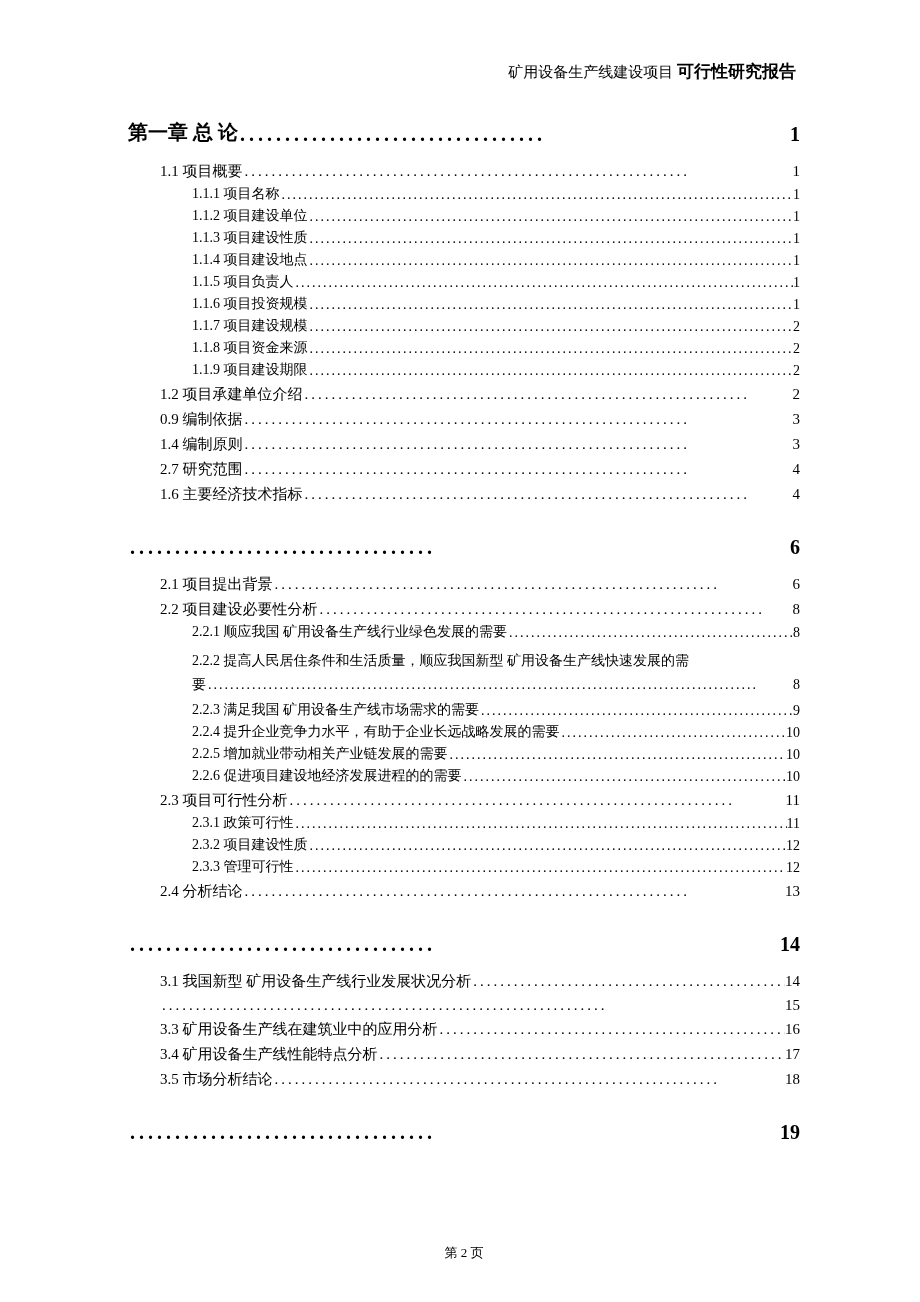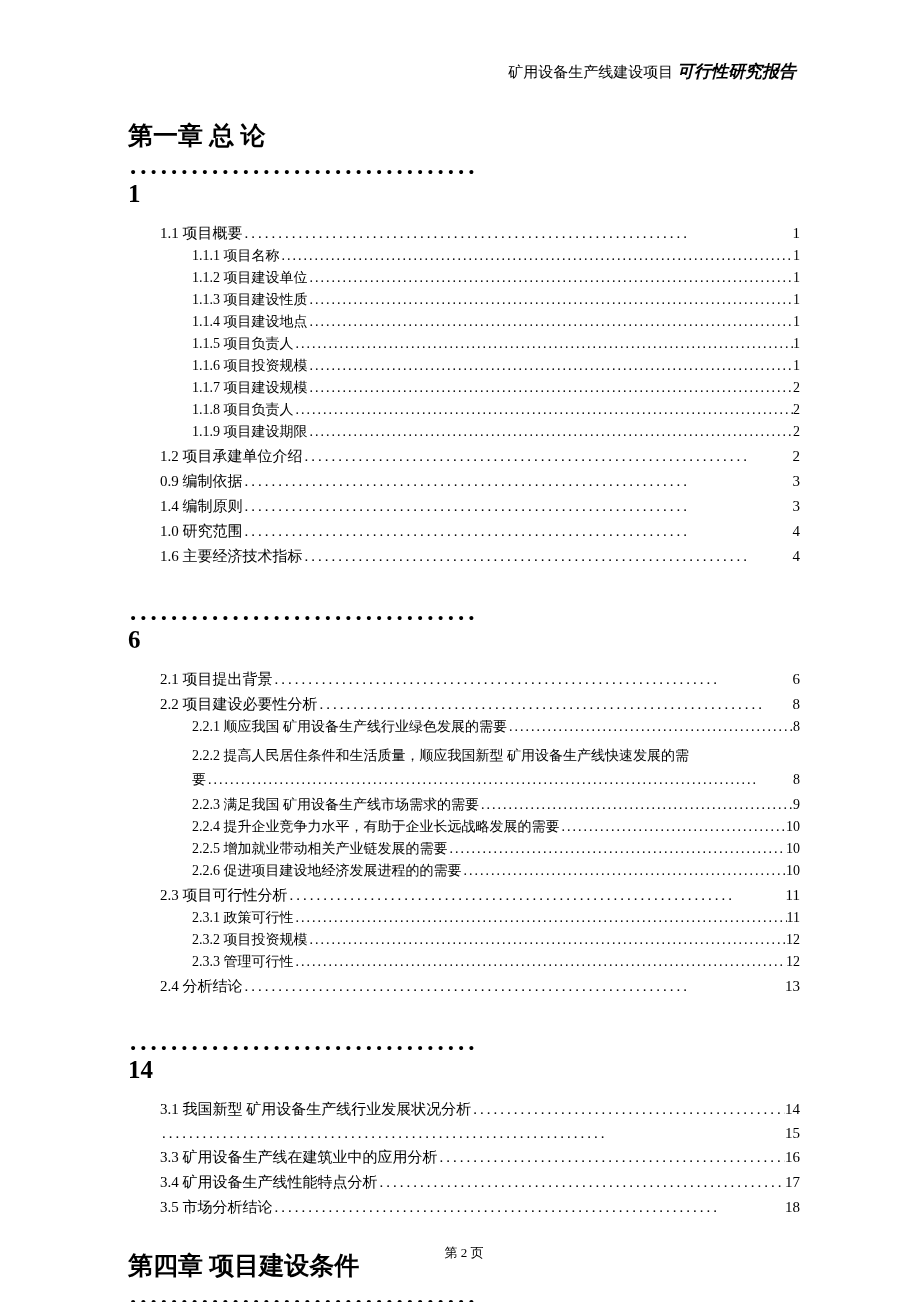--- a/index.html
+++ b/index.html
@@ -14,52 +14,50 @@
   .page {
     padding: 60px 120px 40px 128px;
   }
   .header-line {
     text-align: right;
     font-size: 15px;
     margin-bottom: 36px;
     padding-right: 4px;
   }
   .header-title-italic {
-    font-style: italic;
     font-weight: bold;
     font-family: "KaiTi", "楷体", serif;
     font-size: 17px;
   }
   .toc-h1 {
     font-family: "KaiTi", "楷体", serif;
     font-weight: bold;
-    font-size: 25px;
-    display: flex;
-    align-items: flex-start;
+    font-size: 20px;
+    display: flex;
+    align-items: flex-end;
     margin-top: 32px;
     margin-bottom: 16px;
     white-space: nowrap;
-    flex-direction: column;
   }
   .toc-h1:first-of-type { margin-top: 0; }
   .toc-h2 {
     font-family: "SimSun", "宋体", serif;
     font-size: 15px;
     display: flex;
     align-items: baseline;
     margin-left: 32px;
     margin-top: 6px;
     margin-bottom: 2px;
     white-space: nowrap;
   }
   .toc-h3 {
     font-family: "SimSun", "宋体", serif;
     font-size: 14px;
     display: flex;
-    align-items: center;
+    align-items: flex-end;
     margin-left: 64px;
     margin-top: 4px;
     margin-bottom: 2px;
   }
   .toc-h3-wrap {
     font-family: "SimSun", "宋体", serif;
     font-size: 14px;
     margin-left: 64px;
     margin-top: 8px;
     margin-bottom: 2px;
@@ -147,21 +145,21 @@
         <span class="toc-label">1.1.6 项目投资规模</span>
         <span class="toc-dots">....................................................................................................</span>
         <span class="toc-page">1</span>
       </div>
       <div class="toc-h3">
         <span class="toc-label">1.1.7 项目建设规模</span>
         <span class="toc-dots">....................................................................................................</span>
         <span class="toc-page">2</span>
       </div>
       <div class="toc-h3">
-        <span class="toc-label">1.1.8 项目负责人</span>
+        <span class="toc-label">1.1.8 项目资金来源</span>
         <span class="toc-dots">....................................................................................................</span>
         <span class="toc-page">2</span>
       </div>
       <div class="toc-h3">
         <span class="toc-label">1.1.9 项目建设期限</span>
         <span class="toc-dots">....................................................................................................</span>
         <span class="toc-page">2</span>
       </div>
       <div class="toc-h2">
         <span class="toc-label">1.2 项目承建单位介绍</span>
@@ -172,21 +170,21 @@
         <span class="toc-label">0.9 编制依据</span>
         <span class="toc-dots">..................................................................</span>
         <span class="toc-page">3</span>
       </div>
       <div class="toc-h2">
         <span class="toc-label">1.4 编制原则</span>
         <span class="toc-dots">..................................................................</span>
         <span class="toc-page">3</span>
       </div>
       <div class="toc-h2">
-        <span class="toc-label">1.0 研究范围</span>
+        <span class="toc-label">2.7 研究范围</span>
         <span class="toc-dots">..................................................................</span>
         <span class="toc-page">4</span>
       </div>
       <div class="toc-h2">
         <span class="toc-label">1.6 主要经济技术指标</span>
         <span class="toc-dots">..................................................................</span>
         <span class="toc-page">4</span>
       </div>
       <div class="toc-h1">
         <span class="toc-dots">..................................</span>
@@ -239,21 +237,21 @@
         <span class="toc-label">2.3 项目可行性分析</span>
         <span class="toc-dots">..................................................................</span>
         <span class="toc-page">11</span>
       </div>
       <div class="toc-h3">
         <span class="toc-label">2.3.1 政策可行性</span>
         <span class="toc-dots">....................................................................................................</span>
         <span class="toc-page">11</span>
       </div>
       <div class="toc-h3">
-        <span class="toc-label">2.3.2 项目投资规模</span>
+        <span class="toc-label">2.3.2 项目建设性质</span>
         <span class="toc-dots">....................................................................................................</span>
         <span class="toc-page">12</span>
       </div>
       <div class="toc-h3">
         <span class="toc-label">2.3.3 管理可行性</span>
         <span class="toc-dots">....................................................................................................</span>
         <span class="toc-page">12</span>
       </div>
       <div class="toc-h2">
         <span class="toc-label">2.4 分析结论</span>
@@ -282,21 +280,20 @@
         <span class="toc-label">3.4 矿用设备生产线性能特点分析</span>
         <span class="toc-dots">..................................................................</span>
         <span class="toc-page">17</span>
       </div>
       <div class="toc-h2">
         <span class="toc-label">3.5 市场分析结论</span>
         <span class="toc-dots">..................................................................</span>
         <span class="toc-page">18</span>
       </div>
       <div class="toc-h1">
-        <span class="toc-label">第四章 项目建设条件</span>
         <span class="toc-dots">..................................</span>
         <span class="toc-page">19</span>
       </div>
     </div>
 
 </div>
 
 <div class="footer">第 2 页</div>
 
 </body></html>

